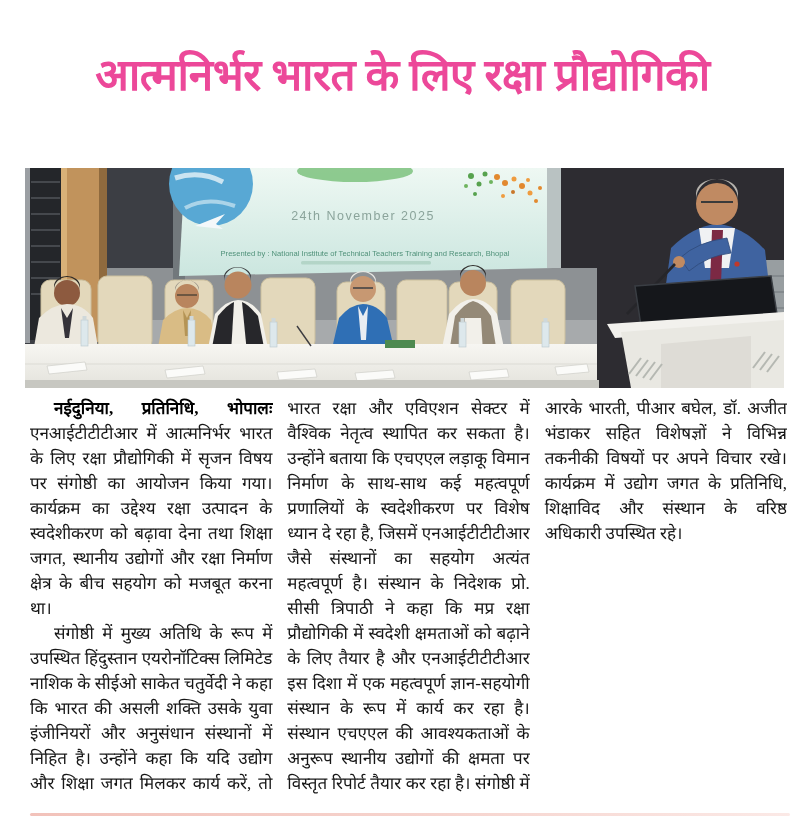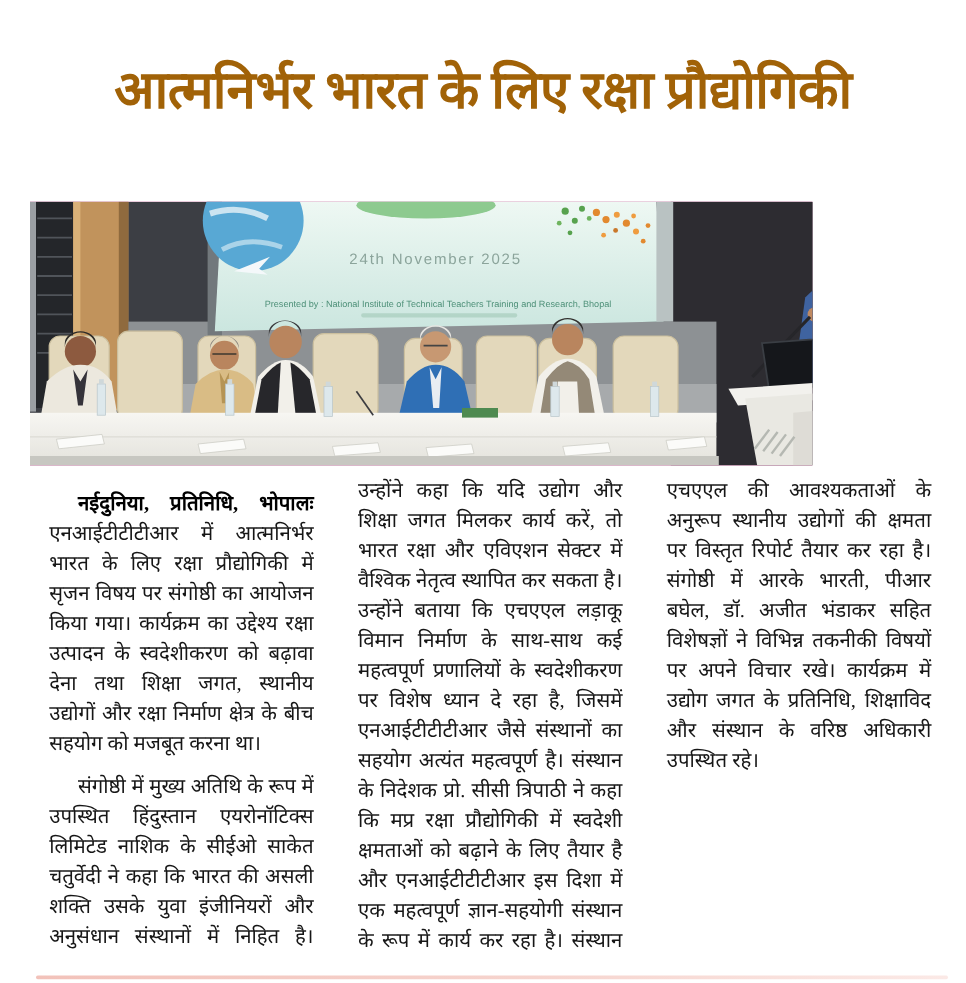--- a/index.html
+++ b/index.html
@@ -3,36 +3,36 @@
 <meta charset="utf-8">
 <style>
   html,body{margin:0;padding:0;}
   body{
     width:805px;height:819px;position:relative;overflow:hidden;
     background:#ffffff;
     font-family:"Liberation Serif","DejaVu Serif",serif;
   }
   .headline{
     position:absolute;left:0;top:16px;width:805px;
-    text-align:center;color:#a16207;
+    text-align:center;color:#ec4899;
     font-weight:700;font-size:44px;line-height:62px;
     letter-spacing:-0.5px;
   }
   .headline .hl-line{display:block;white-space:nowrap;}
   .photo-wrap{
-    position:absolute;left:25px;top:168px;width:652px;height:220px;
-    background:#f9a8d4;overflow:hidden;
+    position:absolute;left:25px;top:168px;width:759px;height:220px;
+    background:#1d4ed8;overflow:hidden;
   }
   .article{
     position:absolute;left:30px;top:396px;width:757px;height:408px;
     column-count:3;column-gap:15px;column-fill:auto;
     font-size:17px;line-height:25px;color:#161616;
     text-align:justify;overflow:hidden;
   }
-  .article p{margin:11px;text-indent:24px;}
+  .article p{margin:0;text-indent:24px;}
   .article .dateline{font-weight:700;color:#000;}
   .edge-artifact{
     position:absolute;left:30px;top:813px;width:760px;height:3px;
     background:linear-gradient(to right,#f2c2ba 0%,#f6d4ce 55%,#fbe9e6 100%);
     border-radius:2px;
   }
   svg text{font-family:"Liberation Sans","DejaVu Sans",sans-serif;}
 </style>
 </head>
 <body>

